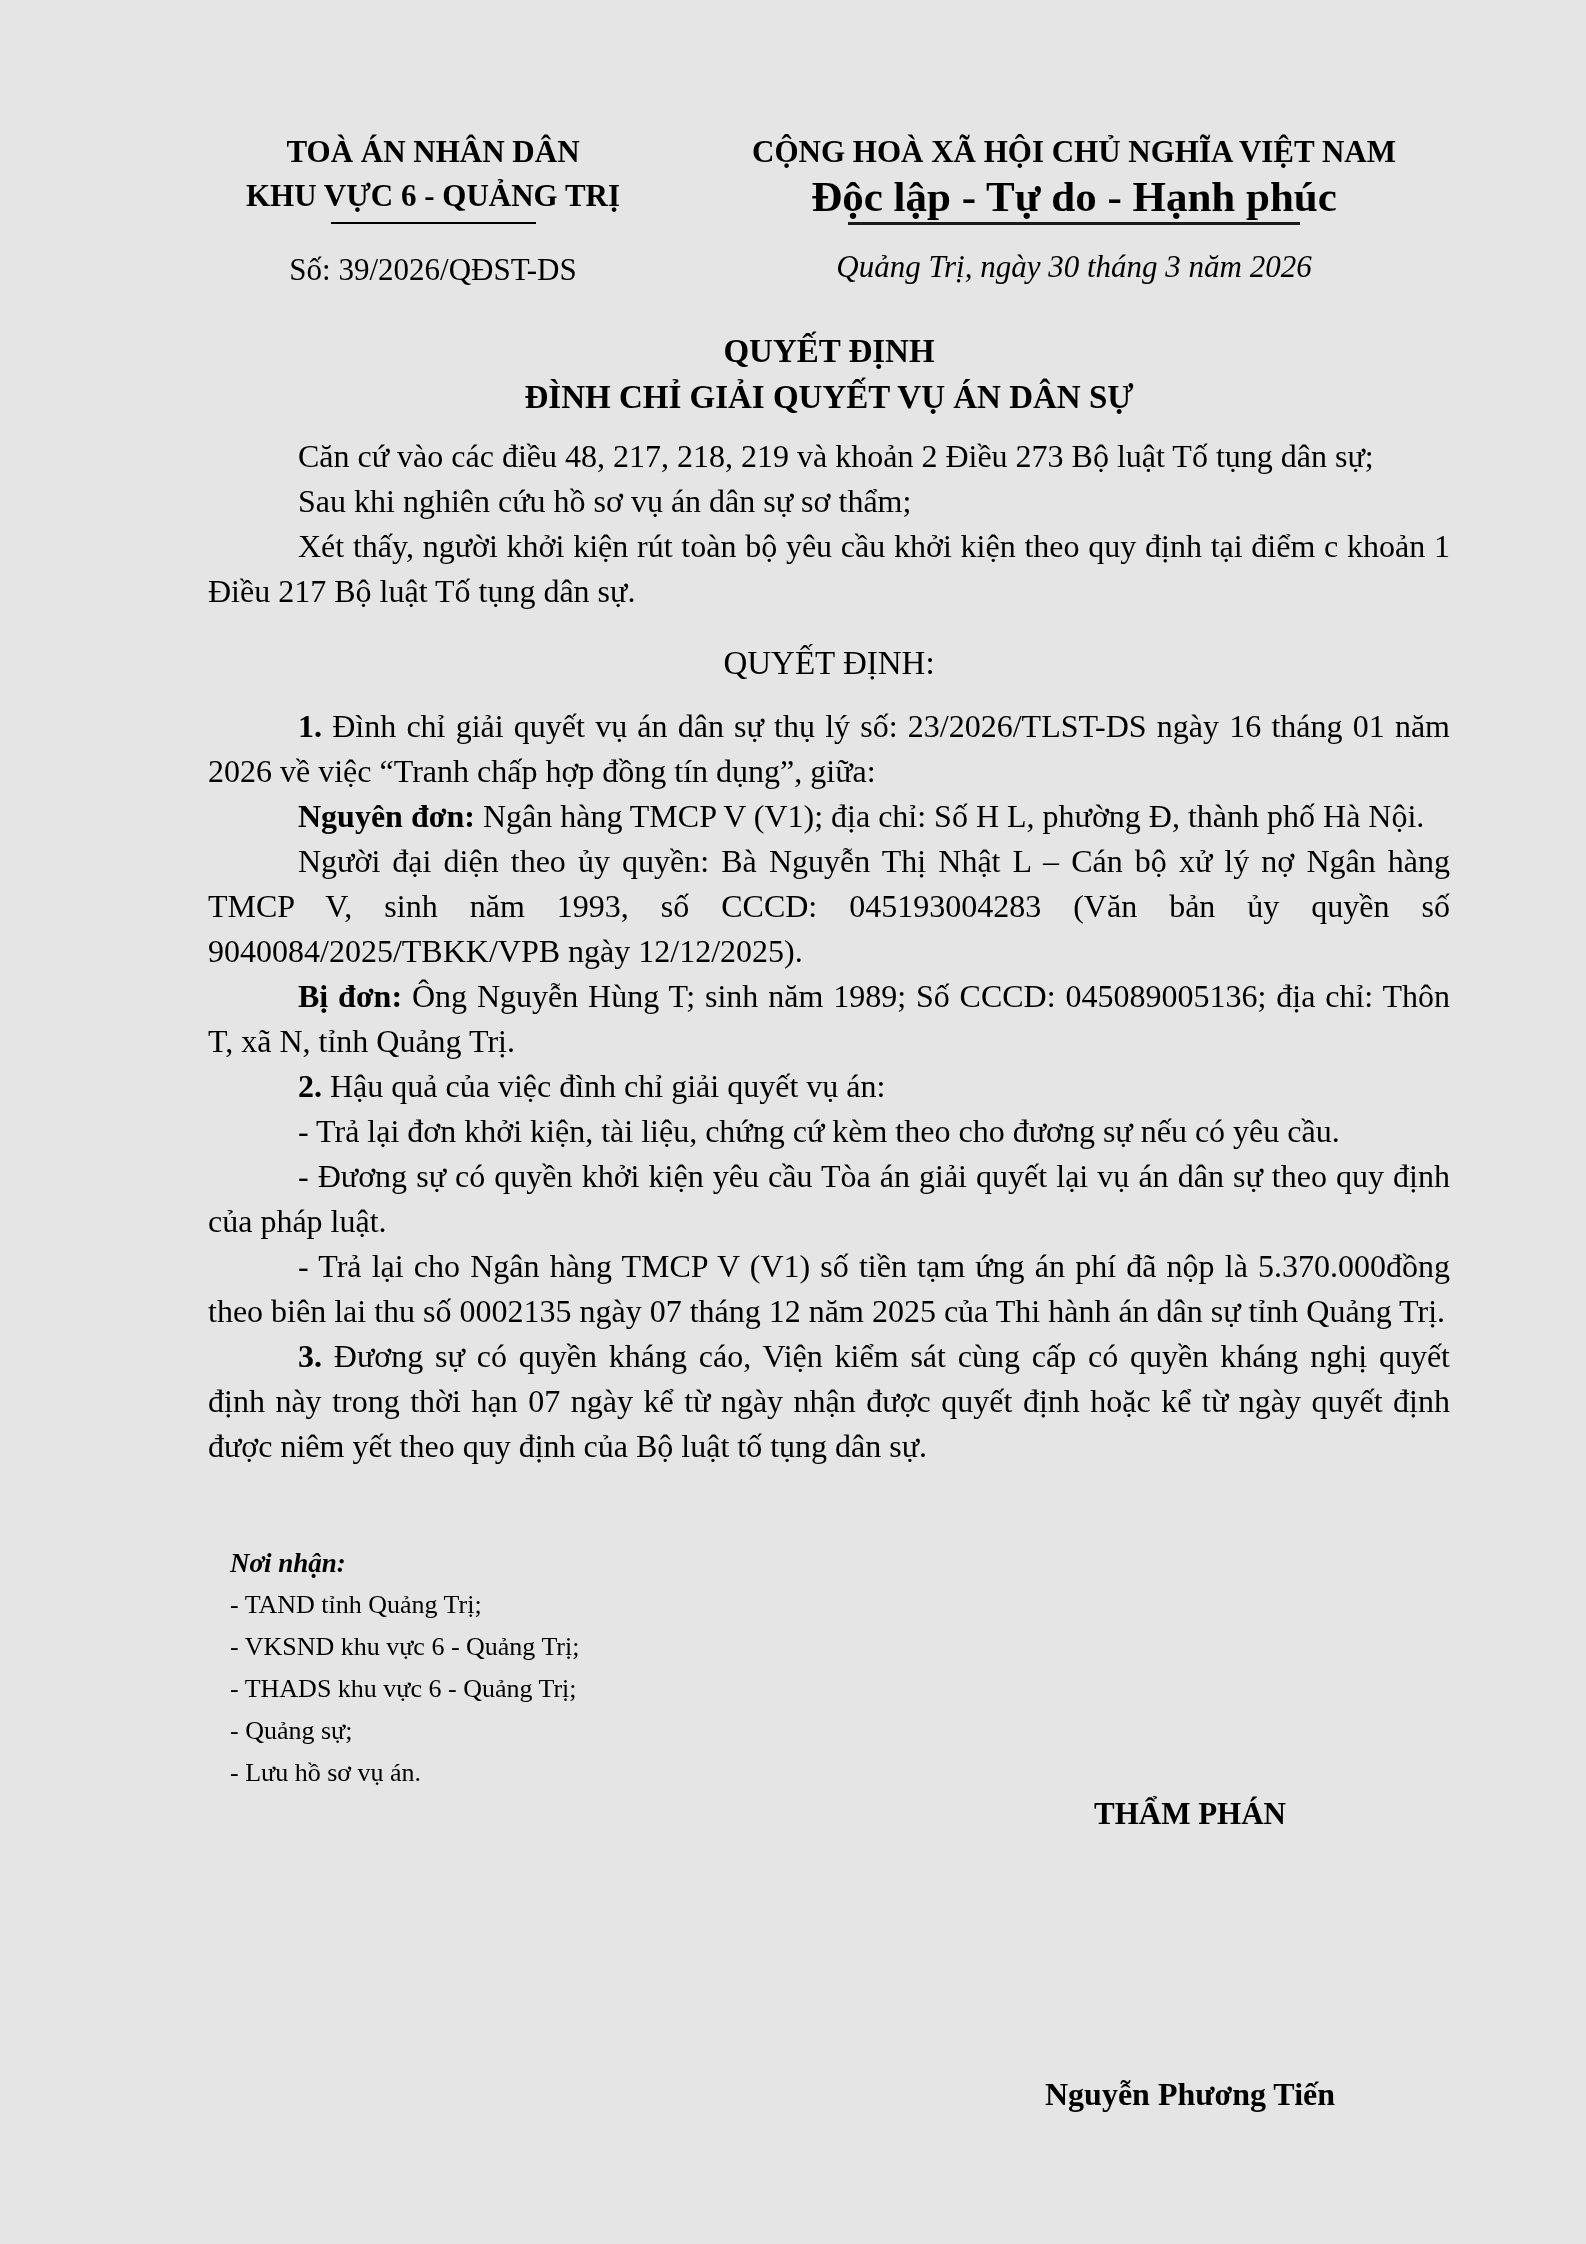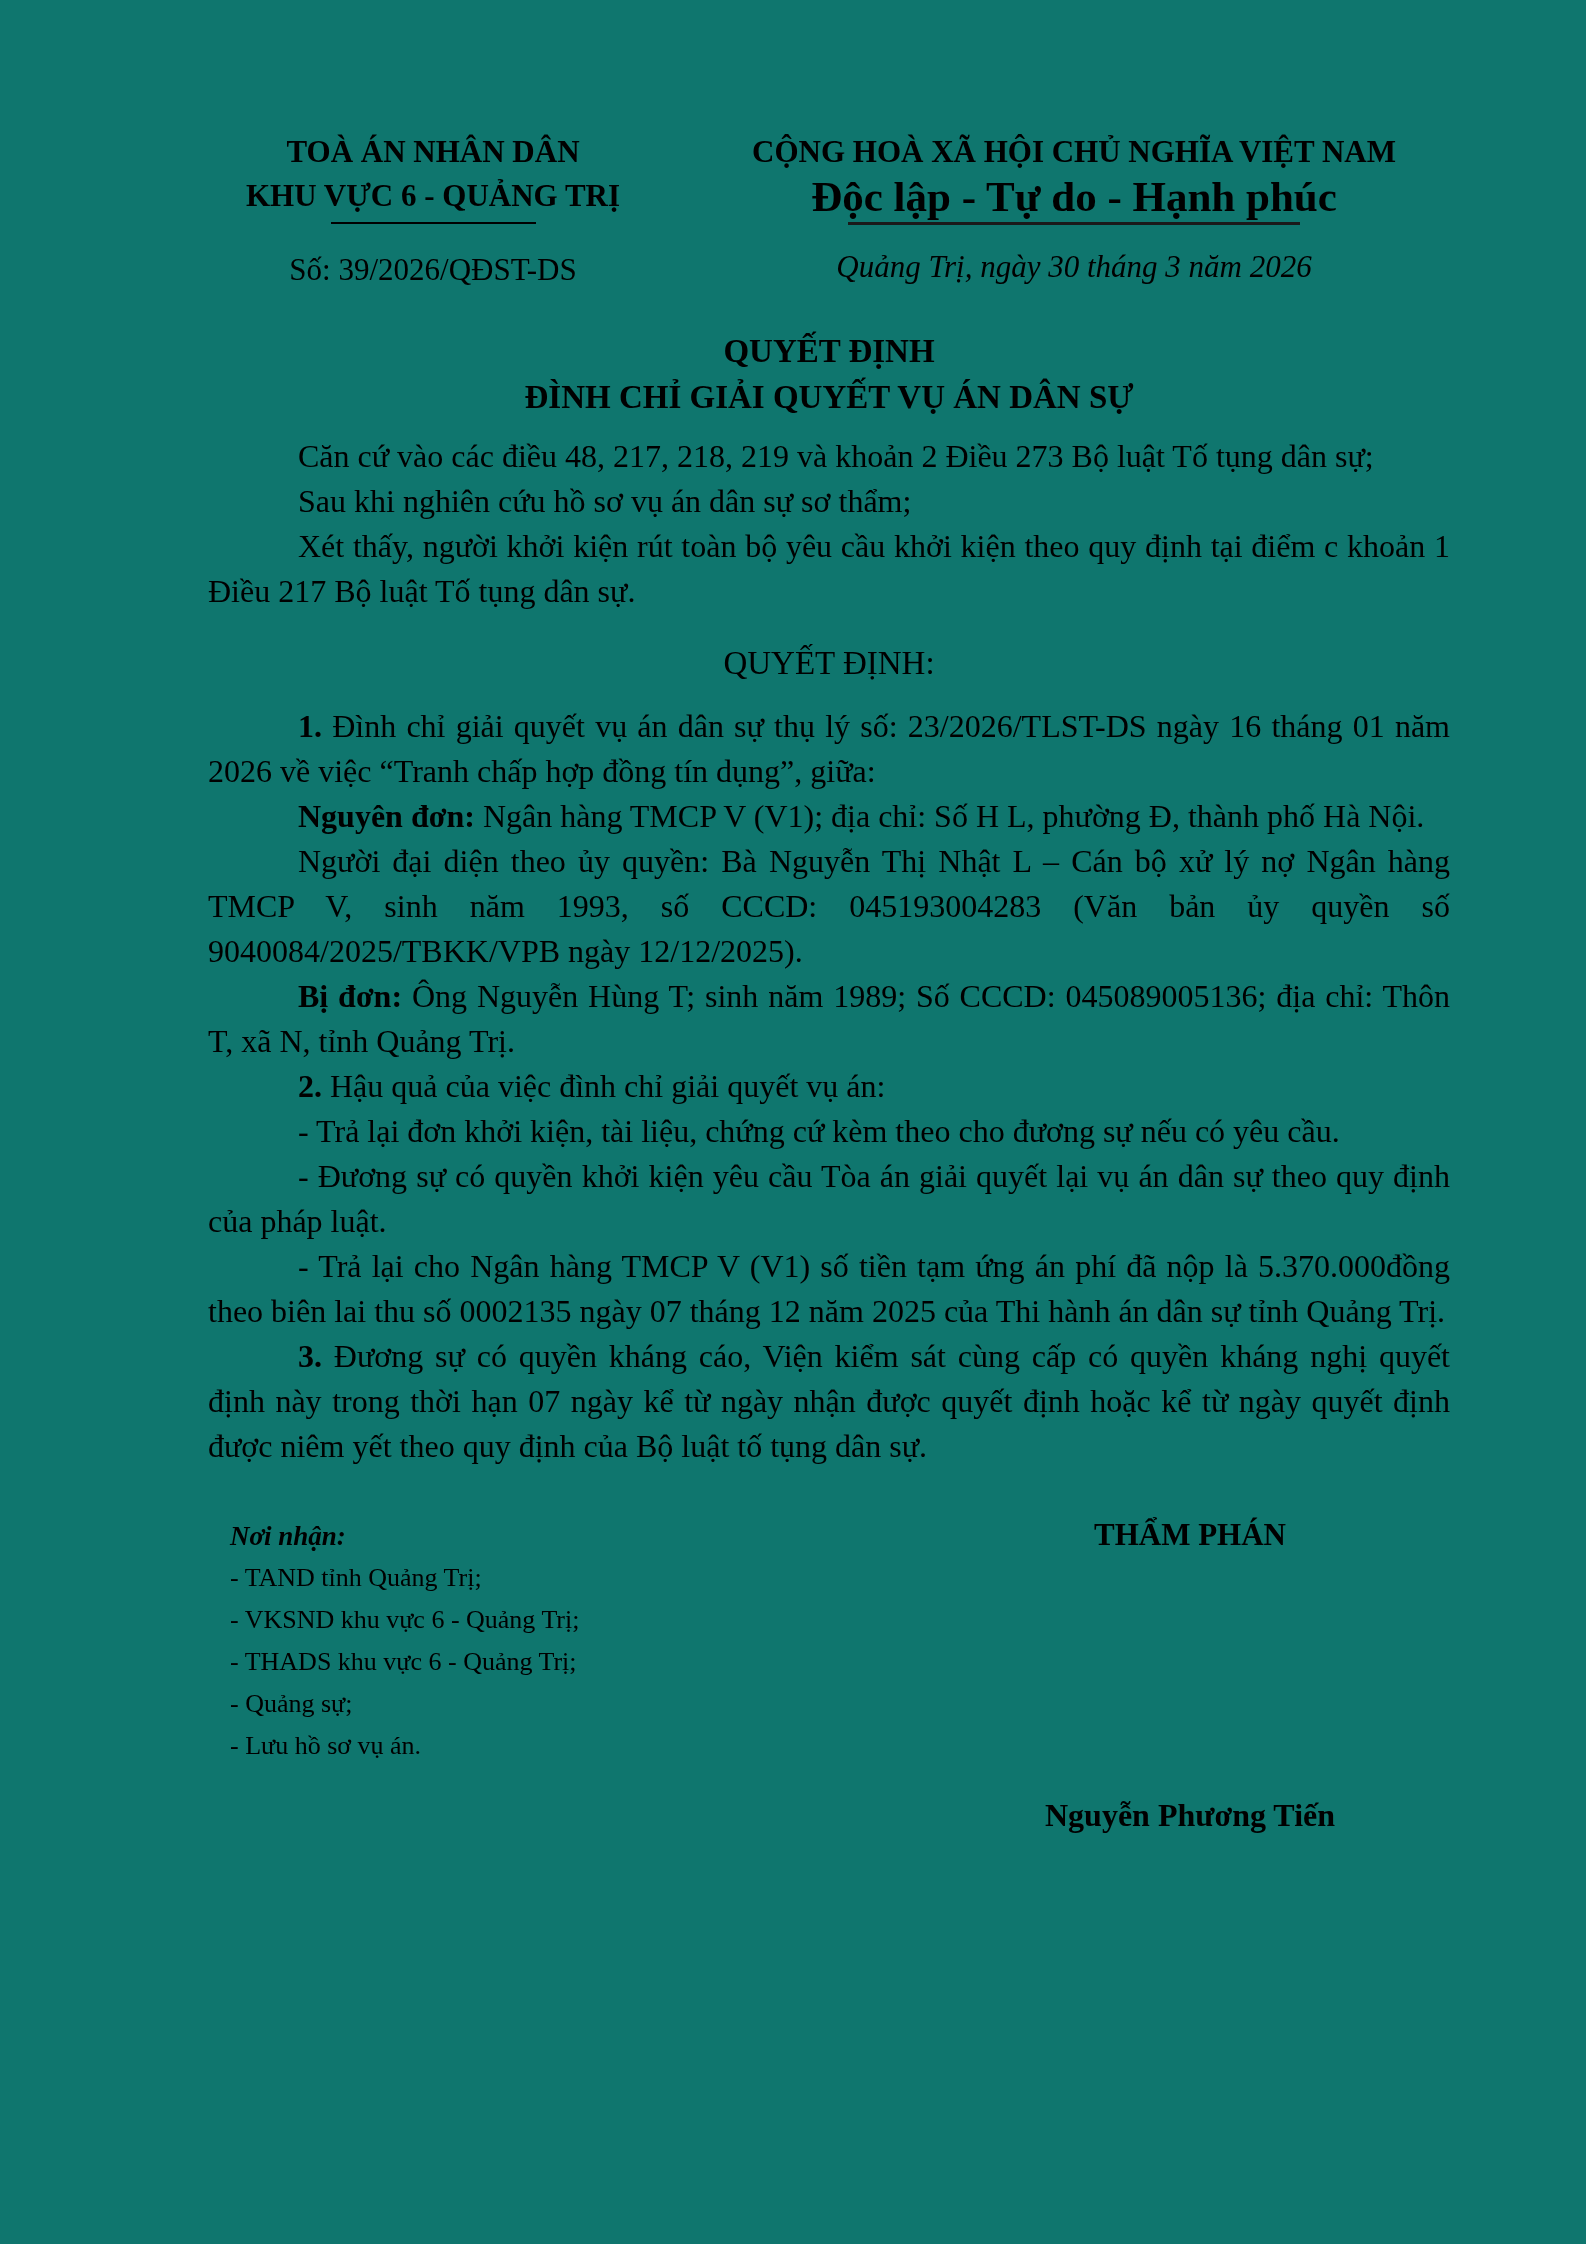--- a/index.html
+++ b/index.html
@@ -1,21 +1,21 @@
 <!DOCTYPE html>
 <html lang="vi"><head>
 <meta charset="utf-8">
 <style>
   html, body { margin: 0; padding: 0; background: #ffffff; }
   .page {
     position: relative;
     width: 1586px;
     height: 2244px;
     box-sizing: border-box;
-    background: #0f766e;
+    background: #e5e5e5;
     color: #000000;
     font-family: "Liberation Serif", "DejaVu Serif", serif;
     padding: 130px 136px 0 208px;
     overflow: hidden;
   }
 
   
   .header { display: flex; align-items: flex-start; }
   .header-left  { width: 450px; text-align: center; flex: 0 0 auto; }
   .header-right { flex: 1 1 auto; text-align: center; padding-left: 40px; }
@@ -45,21 +45,21 @@
 
   .decision-heading {
     text-align: center;
     font-weight: normal;
     font-size: 33px;
     line-height: 46px;
     margin: 26px 0 18px 0;
   }
 
   
-  .footer { margin-top: 46px; display: flex; align-items: flex-start; }
+  .footer { margin-top: 73px; display: flex; align-items: flex-start; flex-direction: column; }
   .recipients { width: 600px; padding-left: 22px; flex: 0 0 auto; }
   .recipients-label { font-weight: bold; font-style: italic; font-size: 27px; line-height: 42px; }
   .recipient-item { font-size: 26px; line-height: 42px; }
   .signature { margin-left: auto; width: 520px; text-align: center; flex: 0 0 auto; }
   .signer-title { font-weight: bold; font-size: 31px; line-height: 40px; }
   .signer-name  { font-weight: bold; font-size: 32px; line-height: 44px; margin-top: 238px; }
 </style>
 </head>
 <body>
 

